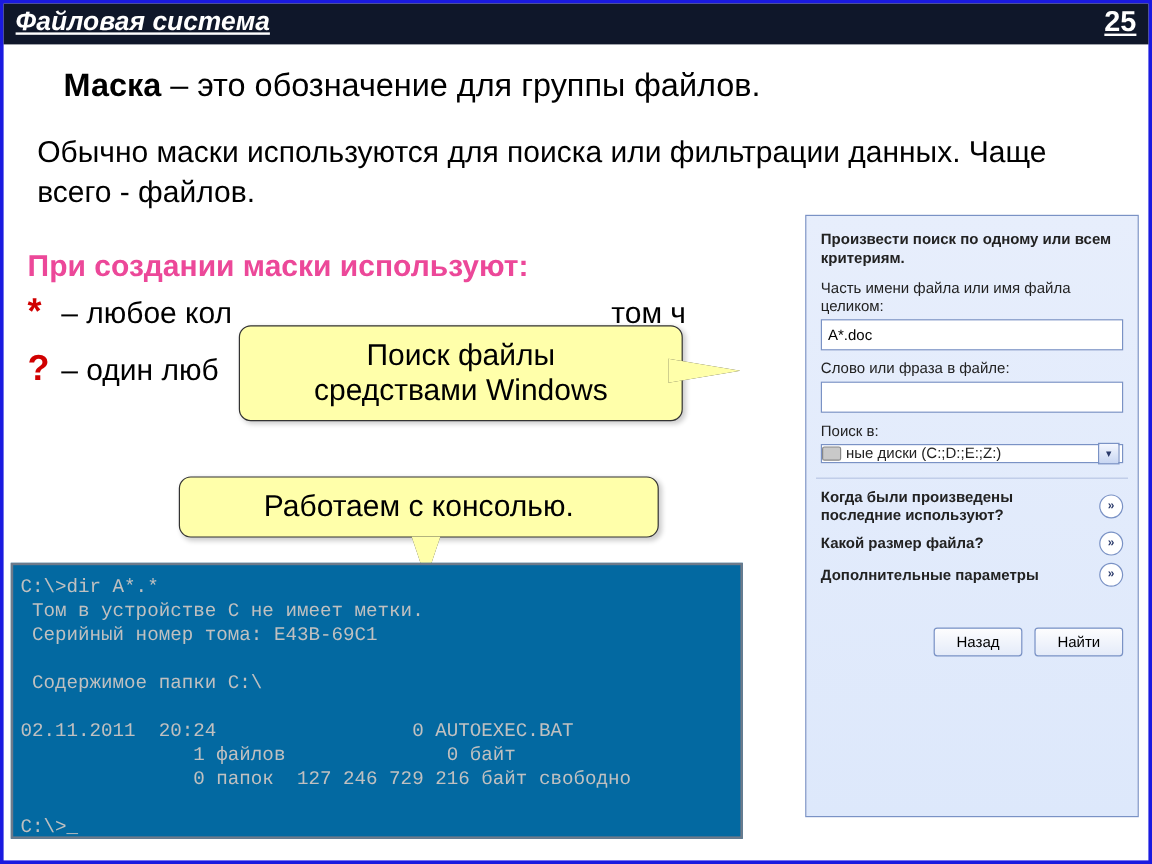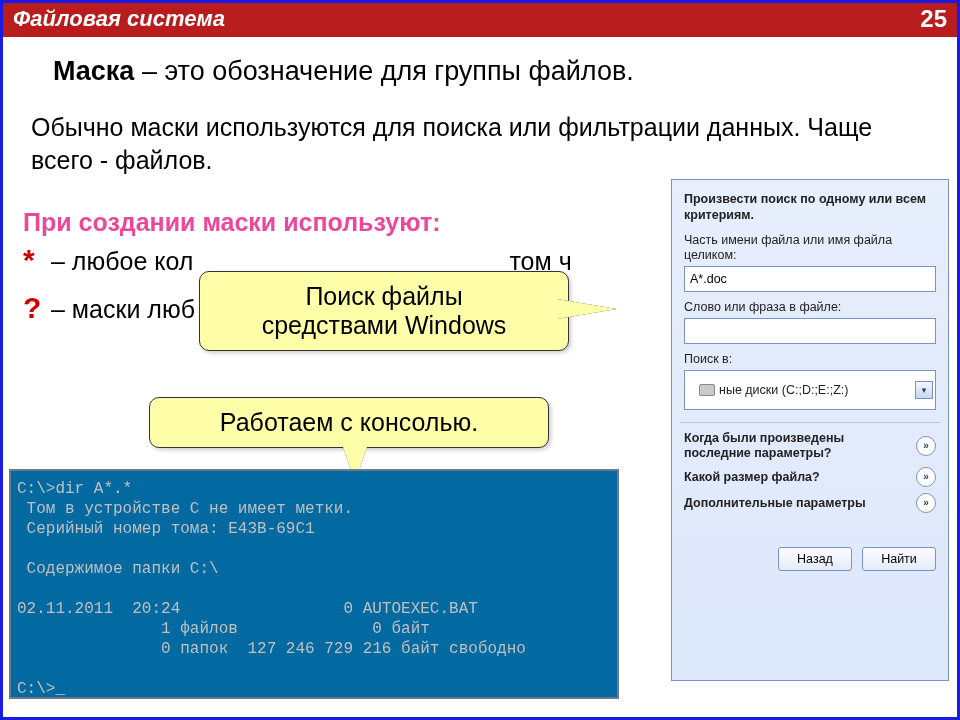--- a/index.html
+++ b/index.html
@@ -1,18 +1,18 @@
 <!DOCTYPE html>
 <html><head>
 <meta charset="utf-8">
 <style>
   * { box-sizing: border-box; margin: 0; padding: 0; }
   body { width: 960px; height: 720px; background: #fff; font-family: Arial, sans-serif; overflow: hidden; }
   .slide { width: 960px; height: 720px; border: 3px solid #1a1ae0; position: relative; background: #fff; }
-  .titlebar { background: #b91c1c; color: #fff; display: flex; justify-content: space-between; align-items: center; padding: 2px 10px 4px 10px; font-size: 22px; font-weight: bold; font-style: italic; }
+  .titlebar { background: #0f172a; color: #fff; display: flex; justify-content: space-between; align-items: flex-start; padding: 2px 10px 4px 10px; font-size: 22px; font-weight: bold; font-style: italic; text-decoration: underline; }
   .titlebar .num { font-style: normal; font-size: 24px; }
   .content { padding: 10px 20px 0 20px; position: relative; height: calc(100% - 34px); }
   .intro { margin: 8px 0 0 30px; font-size: 27px; line-height: 1.2; }
   .intro b { font-weight: bold; }
   .para2 { margin: 24px 0 0 8px; font-size: 25px; line-height: 1.3; }
   .para3 { margin: 32px 0 0 0; font-size: 25px; color: #ec4899; font-weight: bold; }
   .sym { color: #d00000; font-size: 30px; font-weight: bold; display: inline-block; width: 20px; }
   .bul-row { margin-top: 6px; font-size: 25px; display: flex; align-items: baseline; gap: 8px; }
   .callout {
     position: absolute; background: #ffffaa; border: 1px solid #333;
@@ -45,22 +45,22 @@
     background: linear-gradient(#e7eefc, #dde8fb); border: 1px solid #7a92c5;
     font-family: Tahoma, Arial, sans-serif; font-size: 12.5px; color: #222;
     padding: 12px 12px 8px 12px;
   }
   .search-panel .hdr { font-weight: bold; line-height: 1.25; margin-bottom: 10px; }
   .sp-label { margin-top: 8px; margin-bottom: 3px; line-height: 1.2; }
   .sp-input {
     width: 100%; height: 22px; border: 1px solid #7a92c5; background: #fff;
     font-size: 12.5px; padding: 12px 5px;
   }
-  .sp-combo { display: flex; align-items: center; gap: 4px; width: 100%; height: 40px;
-    border: 1px solid #7a92c5; background: #fff; padding: 1px 2px 1px 14px; }
+  .sp-combo { display: flex; align-items: center; gap: 4px; width: 100%; height: 16px;
+    border: 1px solid #7a92c5; background: #fff; padding: 1px 2px 1px 0; }
   .sp-combo .disk-ico {
     width: 16px; height: 12px; background: #c9c9c9; border: 1px solid #888; border-radius: 2px;
     position: relative; flex: 0 0 auto;
   }
   .sp-combo .ctext { flex: 1 1 auto; font-size: 12.5px; white-space: nowrap; overflow: hidden; }
   .dd-btn {
     flex: 0 0 auto; width: 18px; height: 18px; border: 1px solid #7a92c5;
     background: linear-gradient(#f4f7ff,#c8d6f2);
     display: flex; align-items: center; justify-content: center; font-size: 9px; color: #2a3a6a;
   }
@@ -95,21 +95,21 @@
     <p class="para3">При создании маски используют:</p>
 
     <div class="bul-row">
       <span class="sym">*</span>
       <span>– любое кол</span>
       <span style="width:300px;display:inline-block"></span>
       <span>том ч</span>
     </div>
     <div class="bul-row" style="margin-top:14px">
       <span class="sym">?</span>
-      <span>– маски люб</span>
+      <span>– один люб</span>
     </div>
 
     <div class="callout callout1">
       <div>Поиск файлы</div>
       <div>средствами Windows</div>
     </div>
     <div class="tail1"></div>
 
     <div class="callout callout2">
       <span>Работаем с консолью.</span>
@@ -140,21 +140,21 @@
       <div class="sp-label">Поиск в:</div>
       <div class="sp-combo">
         <span class="disk-ico"></span>
         <span class="ctext">ные диски (C:;D:;E:;Z:)</span>
         <span class="dd-btn">▾</span>
       </div>
 
       <div class="sp-sep"></div>
 
       <div class="sp-question">
-        <span>Когда были произведены последние параметры?</span>
+        <span>Когда были произведены последние используют?</span>
         <span class="chev-btn">»</span>
       </div>
       <div class="sp-question">
         <span>Какой размер файла?</span>
         <span class="chev-btn">»</span>
       </div>
       <div class="sp-question">
         <span>Дополнительные параметры</span>
         <span class="chev-btn">»</span>
       </div>

